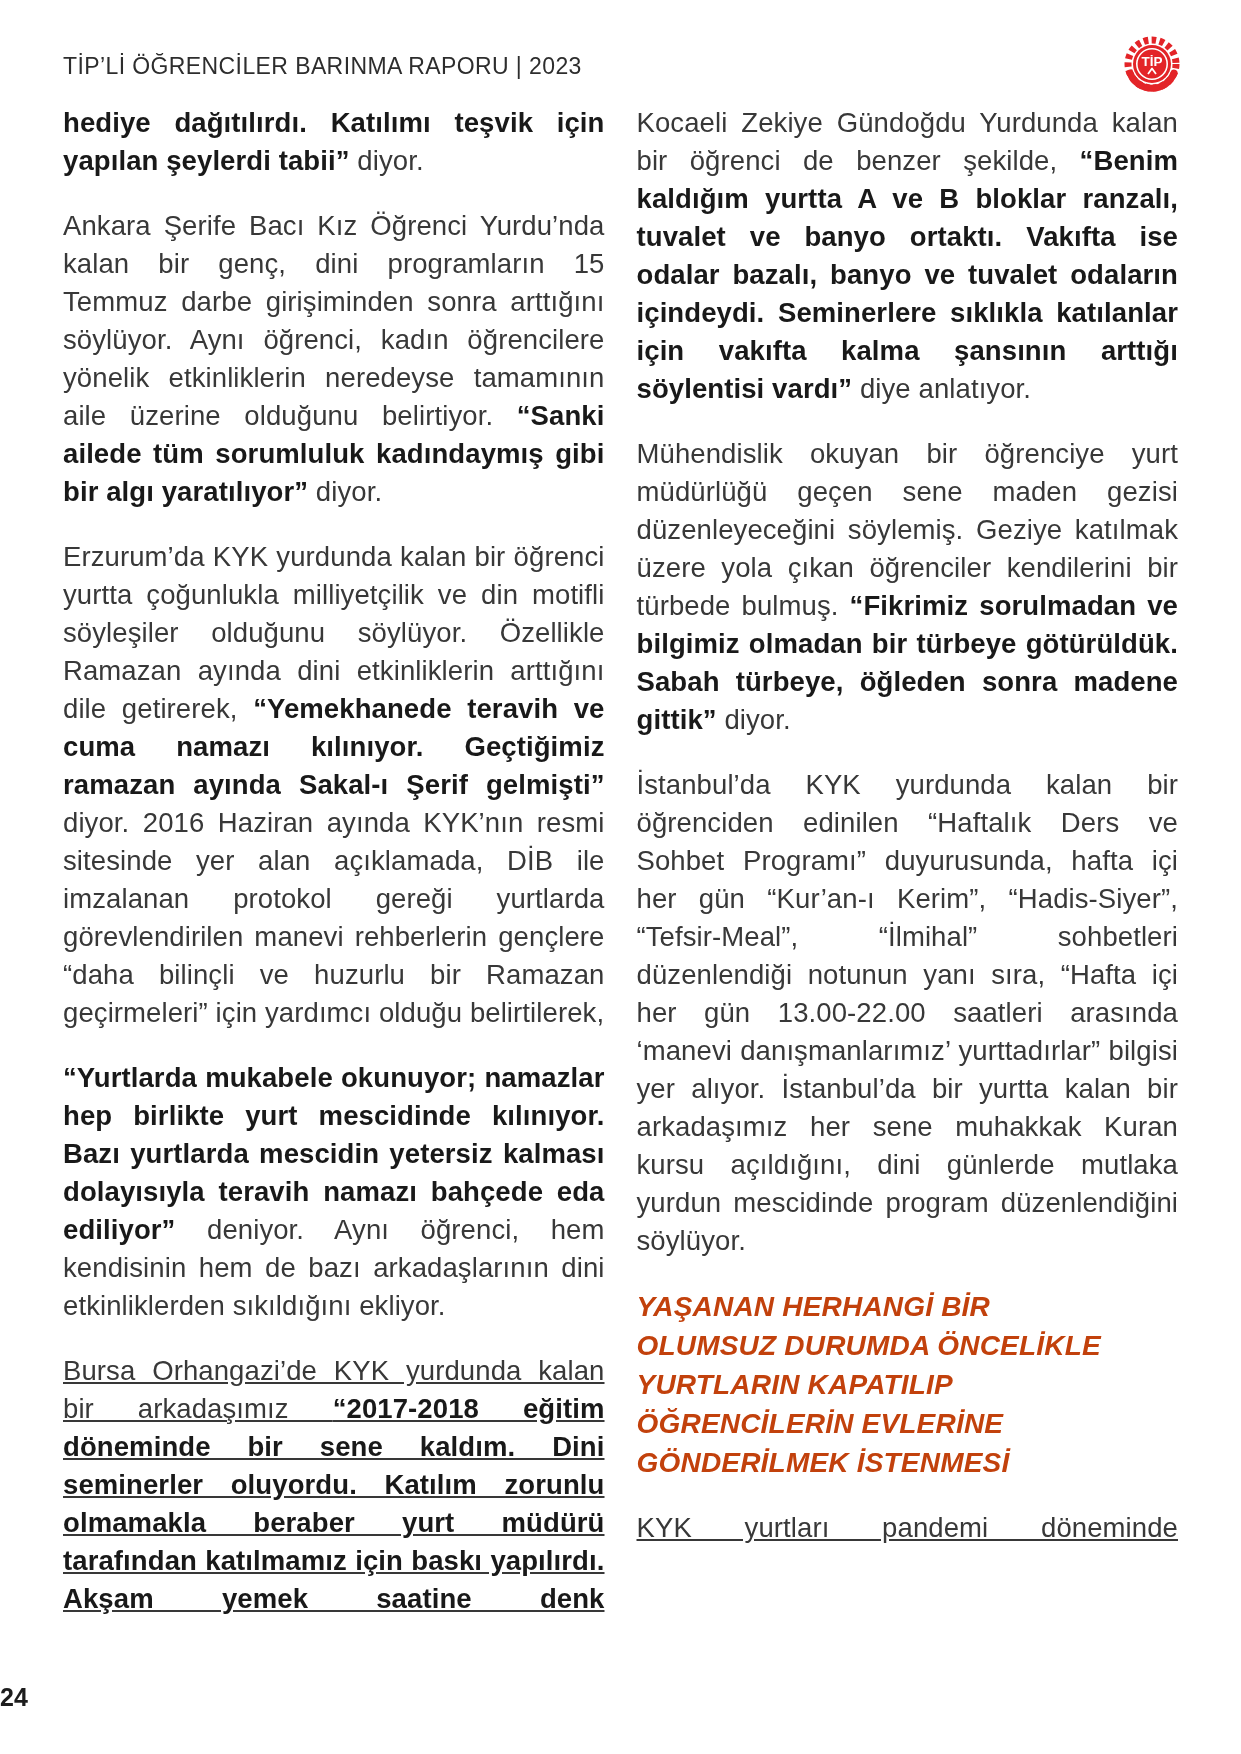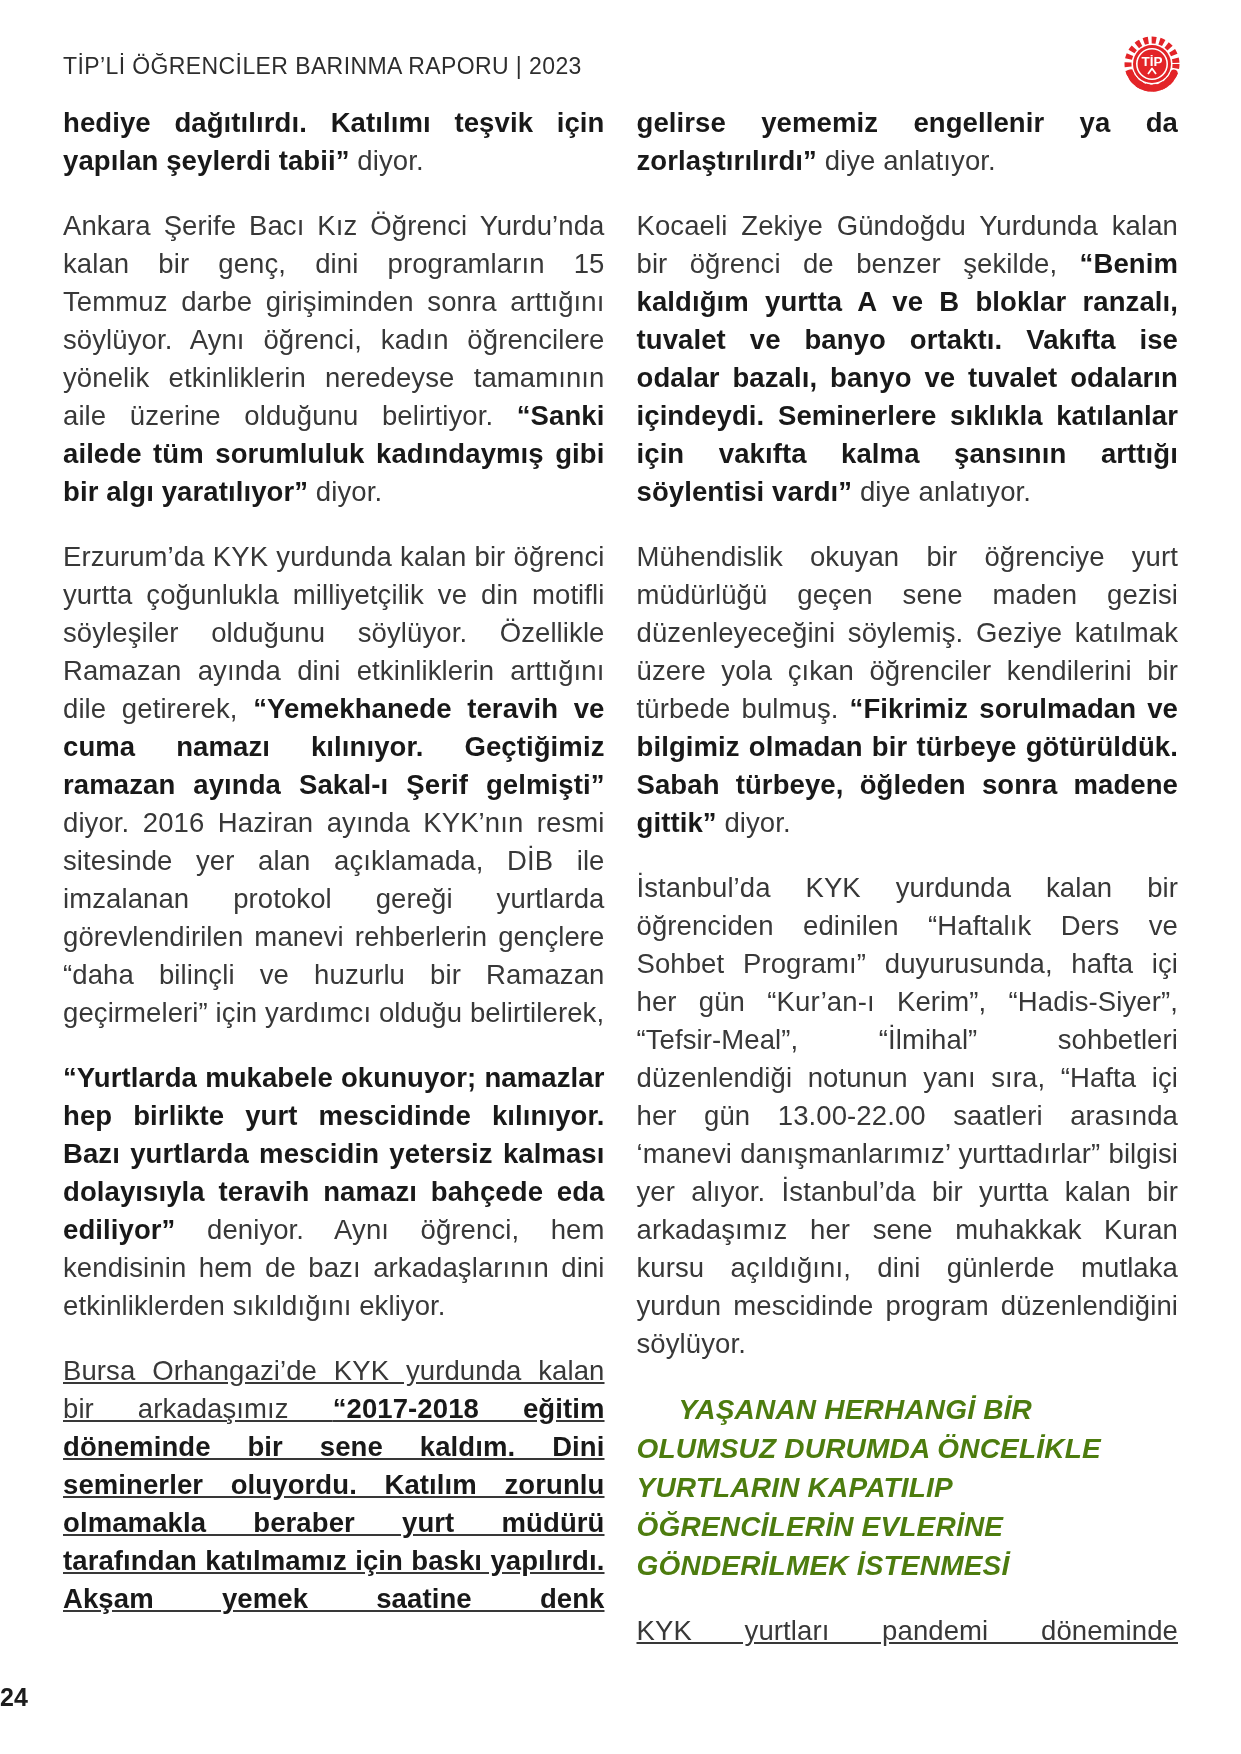--- a/index.html
+++ b/index.html
@@ -49,23 +49,22 @@
   .column p.heading {
     text-align: left;
     white-space: pre-line;
     margin-top: 6px;
   }
   .column p.heading .heading {
     font-weight: 700;
     font-style: italic;
     font-size: 28px;
     line-height: 39px;
-    color: #4d7c0f;
+    color: #c2410c;
     letter-spacing: 0.2px;
-    margin-left: 42px;
   }
   .column p.stretch { text-align-last: justify; text-decoration: underline; }
   .footer {
     position: absolute;
     left: 0;
     bottom: 42px;
     width: 100%;
     text-align: left;
   }
   .page-number {
@@ -94,21 +93,20 @@
 
   <div class="columns">
     <div class="column">
         <p class="body"><span class="bold">hediye dağıtılırdı. Katılımı teşvik için yapılan şeylerdi tabii”</span><span class="regular"> diyor.</span></p>
         <p class="body"><span class="regular">Ankara Şerife Bacı Kız Öğrenci Yurdu’nda kalan bir genç, dini programların 15 Temmuz darbe girişiminden sonra arttığını söylüyor. Aynı öğrenci, kadın öğrencilere yönelik etkinliklerin neredeyse tamamının aile üzerine olduğunu belirtiyor. </span><span class="bold">“Sanki ailede tüm sorumluluk kadındaymış gibi bir algı yaratılıyor”</span><span class="regular"> diyor.</span></p>
         <p class="body"><span class="regular">Erzurum’da KYK yurdunda kalan bir öğrenci yurtta çoğunlukla milliyetçilik ve din motifli söyleşiler olduğunu söylüyor. Özellikle Ramazan ayında dini etkinliklerin arttığını dile getirerek, </span><span class="bold">“Yemekhanede teravih ve cuma namazı kılınıyor. Geçtiğimiz ramazan ayında Sakal-ı Şerif gelmişti”</span><span class="regular"> diyor. 2016 Haziran ayında KYK’nın resmi sitesinde yer alan açıklamada, DİB ile imzalanan protokol gereği yurtlarda görevlendirilen manevi rehberlerin gençlere “daha bilinçli ve huzurlu bir Ramazan geçirmeleri” için yardımcı olduğu belirtilerek,</span></p>
         <p class="body"><span class="bold">“Yurtlarda mukabele okunuyor; namazlar hep birlikte yurt mescidinde kılınıyor. Bazı yurtlarda mescidin yetersiz kalması dolayısıyla teravih namazı bahçede eda ediliyor”</span><span class="regular"> deniyor. Aynı öğrenci, hem kendisinin hem de bazı arkadaşlarının dini etkinliklerden sıkıldığını ekliyor.</span></p>
         <p class="body stretch"><span class="regular">Bursa Orhangazi’de KYK yurdunda kalan bir arkadaşımız </span><span class="bold">“2017-2018 eğitim döneminde bir sene kaldım. Dini seminerler oluyordu. Katılım zorunlu olmamakla beraber yurt müdürü tarafından katılmamız için baskı yapılırdı. Akşam yemek saatine denk</span></p>
       </div>
     <div class="column">
-        <p class="body"><span class="bold">gelirse yememiz engellenir ya da zorlaştırılırdı”</span><span class="regular"> diye anlatıyor.</span></p>
         <p class="body"><span class="regular">Kocaeli Zekiye Gündoğdu Yurdunda kalan bir öğrenci de benzer şekilde, </span><span class="bold">“Benim kaldığım yurtta A ve B bloklar ranzalı, tuvalet ve banyo ortaktı. Vakıfta ise odalar bazalı, banyo ve tuvalet odaların içindeydi. Seminerlere sıklıkla katılanlar için vakıfta kalma şansının arttığı söylentisi vardı”</span><span class="regular"> diye anlatıyor.</span></p>
         <p class="body"><span class="regular">Mühendislik okuyan bir öğrenciye yurt müdürlüğü geçen sene maden gezisi düzenleyeceğini söylemiş. Geziye katılmak üzere yola çıkan öğrenciler kendilerini bir türbede bulmuş. </span><span class="bold">“Fikrimiz sorulmadan ve bilgimiz olmadan bir türbeye götürüldük. Sabah türbeye, öğleden sonra madene gittik”</span><span class="regular"> diyor.</span></p>
         <p class="body"><span class="regular">İstanbul’da KYK yurdunda kalan bir öğrenciden edinilen “Haftalık Ders ve Sohbet Programı” duyurusunda, hafta içi her gün “Kur’an-ı Kerim”, “Hadis-Siyer”, “Tefsir-Meal”, “İlmihal” sohbetleri düzenlendiği notunun yanı sıra, “Hafta içi her gün 13.00-22.00 saatleri arasında ‘manevi danışmanlarımız’ yurttadırlar” bilgisi yer alıyor. İstanbul’da bir yurtta kalan bir arkadaşımız her sene muhakkak Kuran kursu açıldığını, dini günlerde mutlaka yurdun mescidinde program düzenlendiğini söylüyor.</span></p>
         <p class="heading"><span class="heading">YAŞANAN HERHANGİ BİR
 OLUMSUZ DURUMDA ÖNCELİKLE
 YURTLARIN KAPATILIP
 ÖĞRENCİLERİN EVLERİNE
 GÖNDERİLMEK İSTENMESİ</span></p>
         <p class="body stretch"><span class="regular">KYK yurtları pandemi döneminde</span></p>
       </div>

